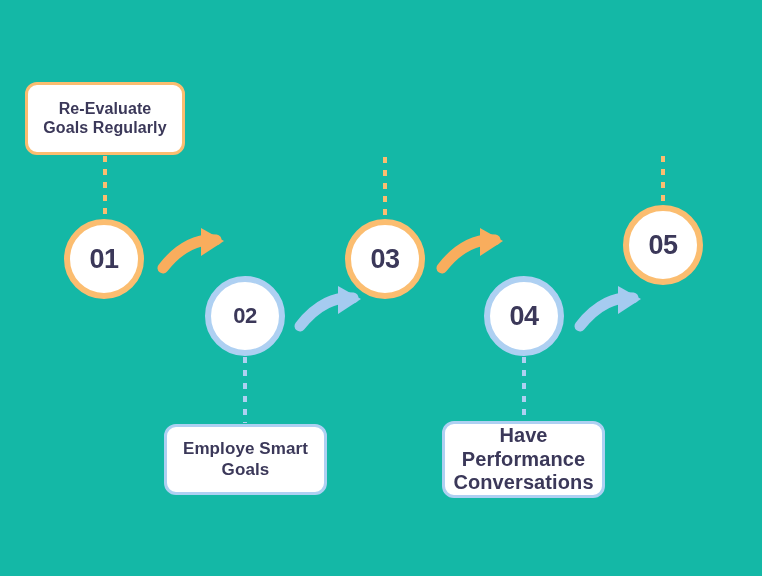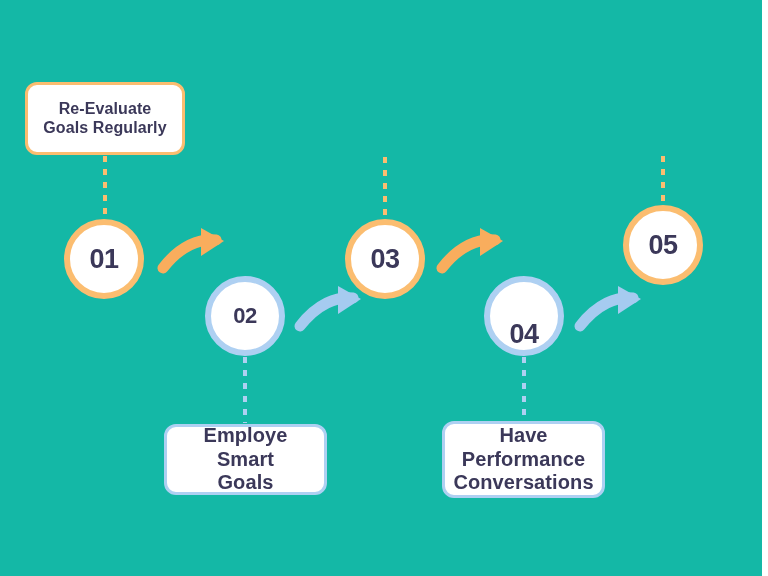--- a/index.html
+++ b/index.html
@@ -100,21 +100,21 @@
       <path d="M 580 326 C 597 304 617 296 633 298" fill="none" stroke="#a6cbf0" stroke-width="11" stroke-linecap="round"></path>
       <path d="M 618 286 L 641 299 L 618 314 Z" fill="#a6cbf0"></path>
     </g>
   </svg>
 
   <div class="label-box orange" style="left:25px; top:82px; width:160px; height:73px; font-size:16px;">
     <span class="label-text">Re-Evaluate
 Goals Regularly</span>
   </div>
 
-  <div class="label-box blue" style="left:164px; top:424px; width:163px; height:71px; font-size:20px;">
+  <div class="label-box blue" style="left:164px; top:424px; width:163px; height:71px; font-size:17px;">
     <span class="label-text">Employe Smart
 Goals</span>
   </div>
 
 
   <div class="label-box blue" style="left:442px; top:421px; width:163px; height:77px; font-size:20px;">
     <span class="label-text">Have
 Performance
 Conversations</span>
   </div>
@@ -125,21 +125,21 @@
   </div>
 
   <div class="step-circle blue" style="left:205px; top:276px; width:80px; height:80px; font-size:22px;">
     <span>02</span>
   </div>
 
   <div class="step-circle orange" style="left:345px; top:219px; width:80px; height:80px; font-size:27px;">
     <span>03</span>
   </div>
 
-  <div class="step-circle blue" style="left:484px; top:276px; width:80px; height:80px; font-size:27px;align-items:flex-end;">
+  <div class="step-circle blue" style="left:484px; top:276px; width:80px; height:80px; font-size:27px;">
     <span>04</span>
   </div>
 
   <div class="step-circle orange" style="left:623px; top:205px; width:80px; height:80px; font-size:27px;">
     <span>05</span>
   </div>
 
 </div>
 
 </body></html>

